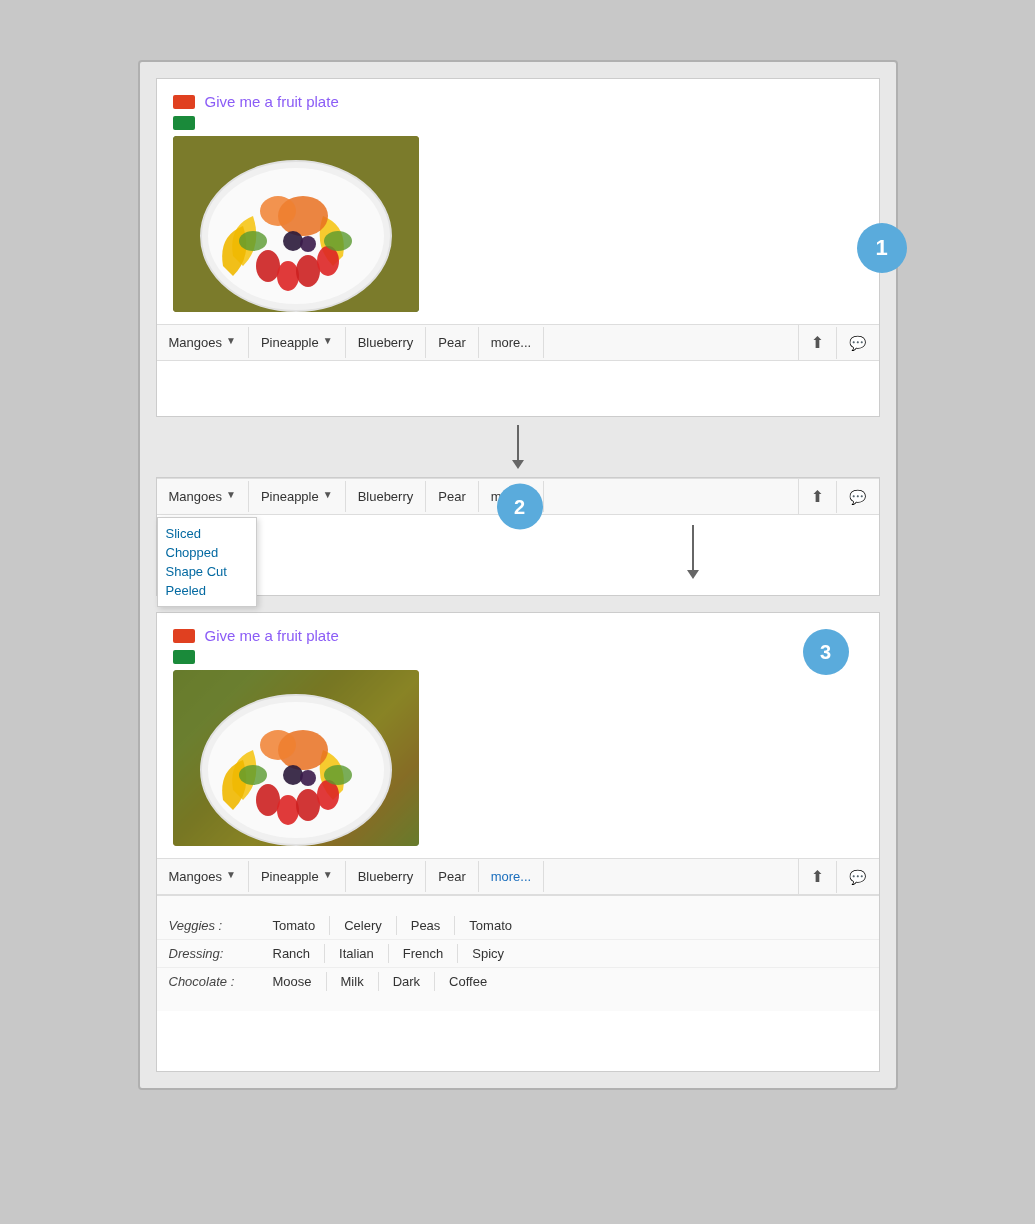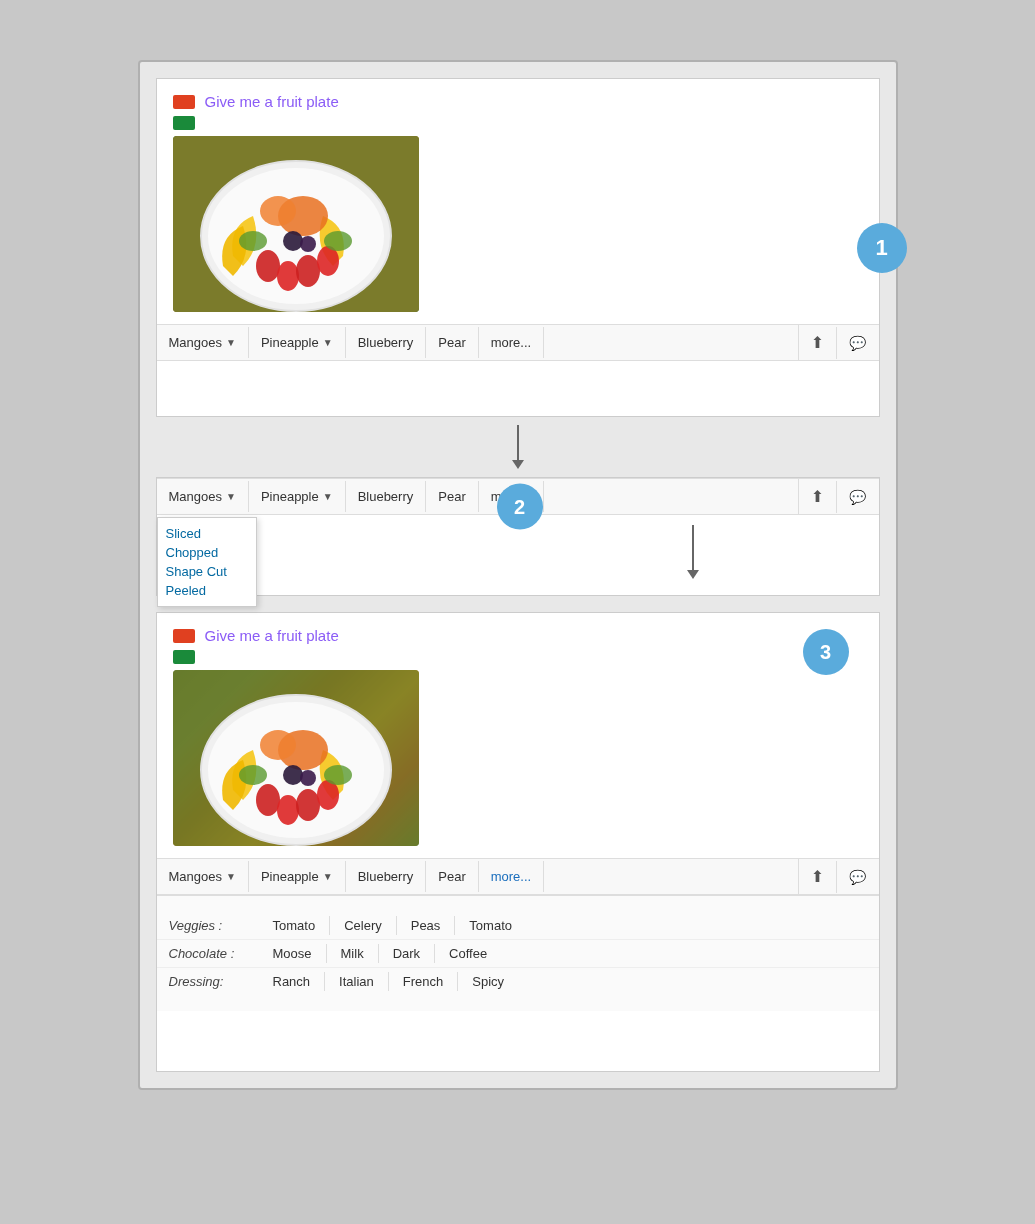--- a/index.html
+++ b/index.html
@@ -62,21 +62,20 @@
       background: #f8f8f8;
       padding: 0;
       min-height: 36px;
       position: relative;
     }
     .toolbar-item {
       padding: 8px 12px;
       border-right: 1px solid #ddd;
       cursor: pointer;
       display: flex;
-      align-items: center;
       gap: 4px;
       color: #333;
       font-size: 13px;
       white-space: nowrap;
     }
     .toolbar-item .dropdown-arrow {
       font-size: 10px;
       color: #555;
     }
     .toolbar-spacer {
@@ -376,36 +375,36 @@
         <div class="info-row">
           <span class="info-label">Veggies :</span>
           <div class="info-values">
             <span class="info-value">Tomato</span>
             <span class="info-value">Celery</span>
             <span class="info-value">Peas</span>
             <span class="info-value">Tomato</span>
           </div>
         </div>
         <div class="info-row">
+          <span class="info-label">Dressing:</span>
+          <div class="info-values">
+            <span class="info-value">Ranch</span>
+            <span class="info-value">Italian</span>
+            <span class="info-value">French</span>
+            <span class="info-value">Spicy</span>
+          </div>
+        </div>
+        <div class="info-row">
           <span class="info-label">Chocolate :</span>
           <div class="info-values">
             <span class="info-value">Moose</span>
             <span class="info-value">Milk</span>
             <span class="info-value">Dark</span>
             <span class="info-value">Coffee</span>
           </div>
         </div>
-        <div class="info-row">
-          <span class="info-label">Dressing:</span>
-          <div class="info-values">
-            <span class="info-value">Ranch</span>
-            <span class="info-value">Italian</span>
-            <span class="info-value">French</span>
-            <span class="info-value">Spicy</span>
-          </div>
-        </div>
       </div>
 
       <div class="empty-area" style="height:60px;"></div>
     </div>
 
   </div>
 </div>
 
 </body></html>

